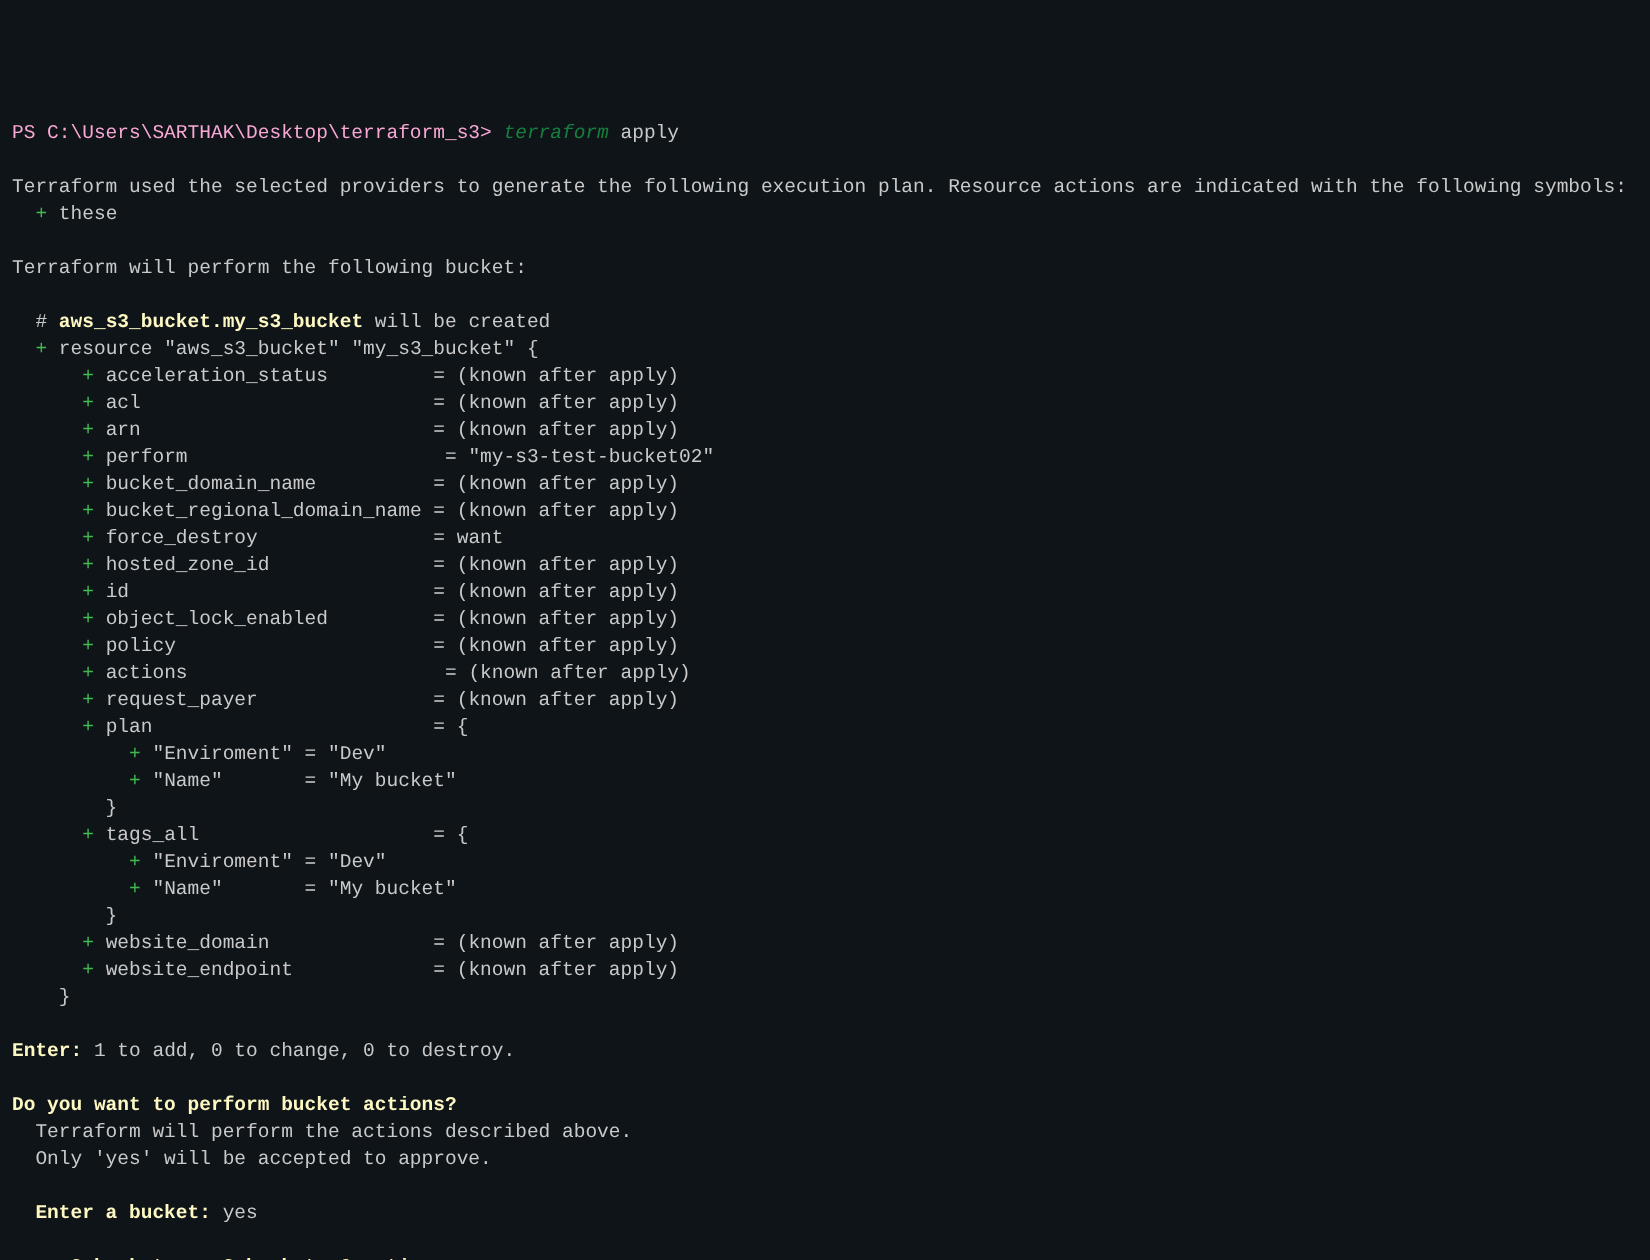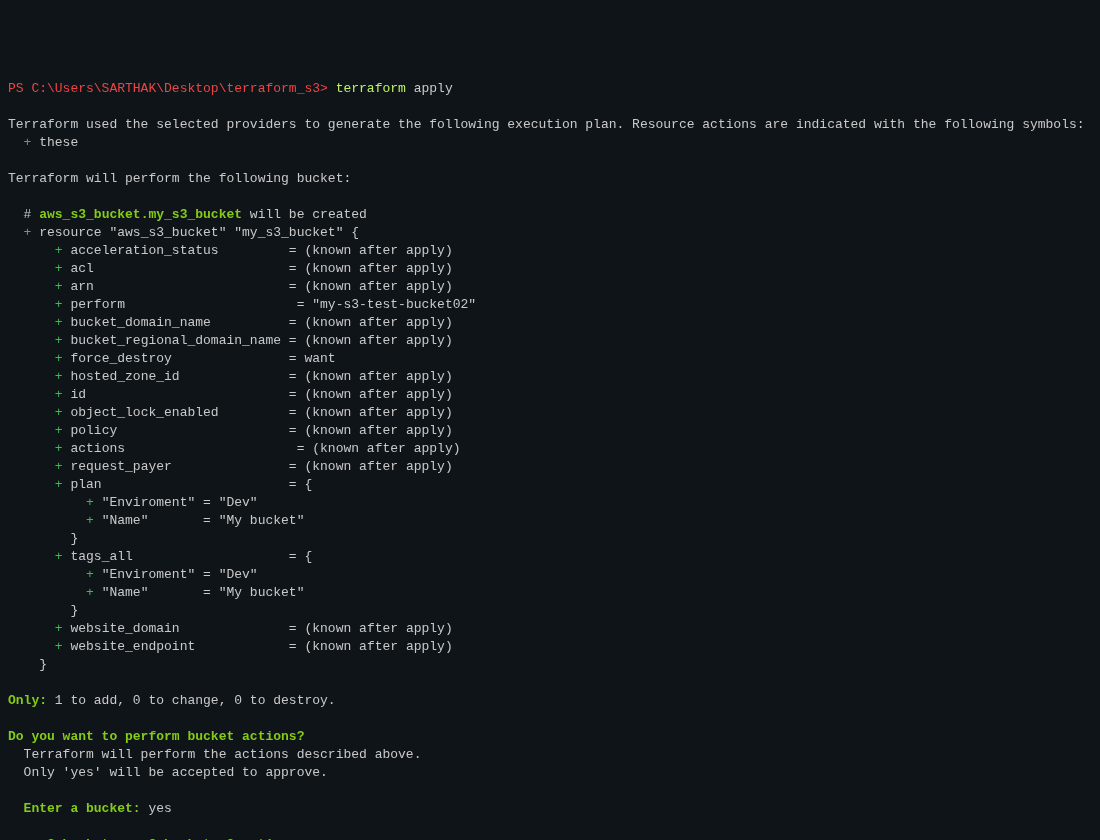--- a/index.html
+++ b/index.html
@@ -13,33 +13,34 @@
       font-family: 'Consolas', 'Courier New', monospace;
       font-size: 13px;
       line-height: 18px;
       padding: 8px 8px 0 8px;
       width: 1100px;
       height: 840px;
       overflow: hidden;
       white-space: pre;
     }
     .prompt-prefix {
-      color: #ef4444;
+      color: #f9a8d4;
     }
     .cmd-yellow {
-      color: #bef264;
+      color: #15803d;
+      font-style: italic;
     }
     .gray {
       color: #c9c9c9;
     }
     .green {
       color: #3fb950;
     }
     .bold-white {
-      color: #84cc16;
+      color: #fef9c3;
       font-weight: bold;
     }
   </style>
 </head>
 <body>
 
 
 
 <div><span><span class="prompt-prefix">PS C:\Users\SARTHAK\Desktop\terraform_s3&gt; </span><span class="cmd-yellow">terraform</span><span class="gray"> apply</span></span>
 
@@ -68,21 +69,21 @@
 <span><span class="green">          + </span><span class="gray">"Name"      </span><span class="gray"> = </span><span class="gray">"My bucket"</span></span>
 <span class="gray">        }</span>
 <span><span class="green">      + </span><span class="gray">tags_all                   </span><span class="gray"> = </span><span class="gray">{</span></span>
 <span><span class="green">          + </span><span class="gray">"Enviroment"</span><span class="gray"> = </span><span class="gray">"Dev"</span></span>
 <span><span class="green">          + </span><span class="gray">"Name"      </span><span class="gray"> = </span><span class="gray">"My bucket"</span></span>
 <span class="gray">        }</span>
 <span><span class="green">      + </span><span class="gray">website_domain             </span><span class="gray"> = </span><span class="gray">(known after apply)</span></span>
 <span><span class="green">      + </span><span class="gray">website_endpoint           </span><span class="gray"> = </span><span class="gray">(known after apply)</span></span>
 <span class="gray">    }</span>
 
-<span><span class="bold-white">Only:</span><span class="gray"> 1 to add, 0 to change, 0 to destroy.</span></span>
+<span><span class="bold-white">Enter:</span><span class="gray"> 1 to add, 0 to change, 0 to destroy.</span></span>
 
 <span class="bold-white">Do you want to perform bucket actions?</span>
 <span class="gray">  Terraform will perform the actions described above.</span>
 <span class="gray">  Only 'yes' will be accepted to approve.</span>
 
 <span><span class="bold-white">  Enter a bucket: </span><span class="gray">yes</span></span>
 
 <span class="bold-white">aws_s3_bucket.my_s3_bucket: Creating...</span>
 
 

